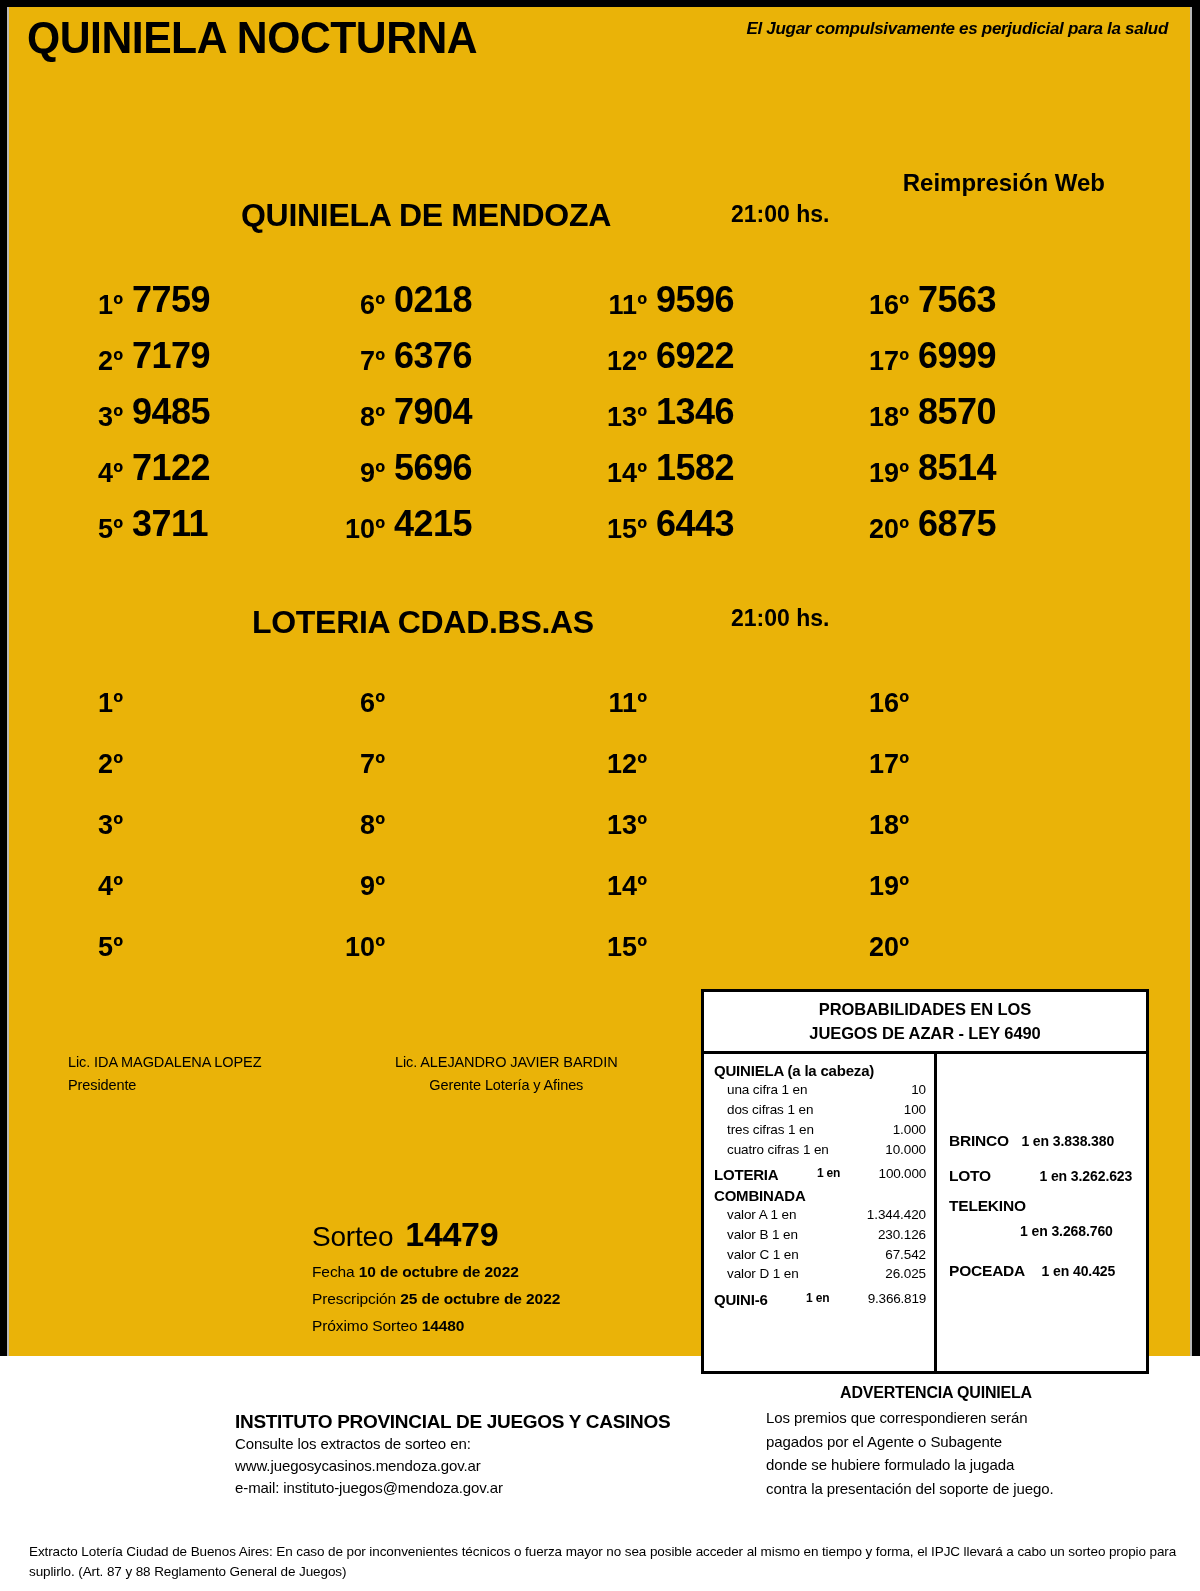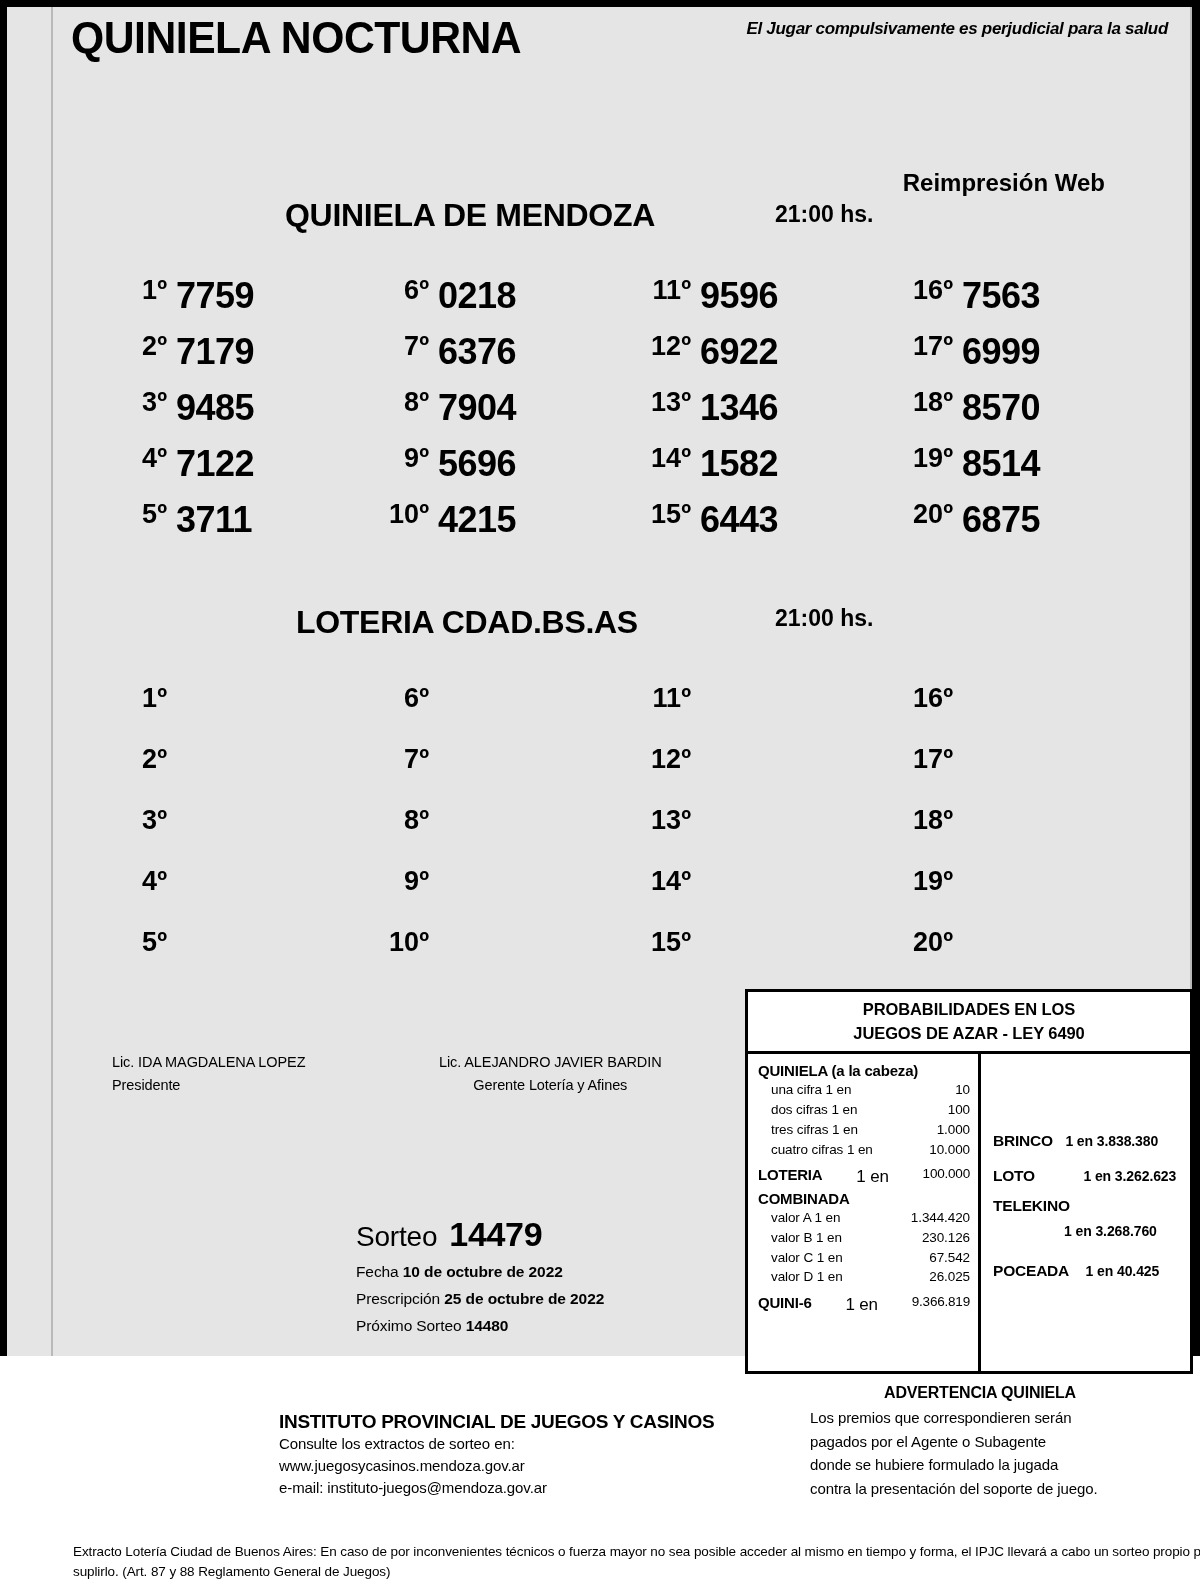--- a/index.html
+++ b/index.html
@@ -10,25 +10,24 @@
     background: #ffffff;
     font-family: "Liberation Sans", sans-serif;
     color: #000000;
     overflow: hidden;
   }
 
   .page {
     position: relative;
     width: 1200px;
     height: 1356px;
-    background: #e5e5e5;
+    background: #eab308;
     border: 7px solid #000000;
     border-right-width: 8px;
     border-bottom-width: 0;
-    padding-left: 44px;
   }
 
   .inner {
     position: relative;
     width: 100%;
     height: 100%;
     border: 2px solid #b9b9b9;
     border-top: none;
     border-bottom: none;
   }
@@ -79,21 +78,21 @@
     white-space: nowrap;
   }
 
   .grid {
     position: absolute;
     display: grid;
     grid-template-columns: repeat(4, 262px);
   }
   .grid .cell {
     display: flex;
-    align-items: flex-start;
+    align-items: flex-end;
     white-space: nowrap;
   }
   .ord {
     font-size: 27px;
     font-weight: bold;
     text-align: right;
     flex: 0 0 auto;
   }
   .num {
     font-size: 36px;
@@ -203,21 +202,21 @@
   .prob-inline {
     display: flex;
     justify-content: space-between;
     font-size: 15px;
     font-weight: bold;
     letter-spacing: -0.2px;
     white-space: nowrap;
     line-height: 1.5;
     gap: 31px;
   }
-  .prob-inline .mid { font-weight: normal; font-size: 17px; }
+  .prob-inline .mid { font-weight: bold; font-size: 12px; }
   .prob-inline .val { font-weight: normal; font-size: 13.5px; }
   .spacer-sm { height: 5px; }
 
   .game-row { position: absolute; white-space: nowrap; }
   .game-name { font-size: 15.5px; font-weight: bold; letter-spacing: -0.2px; }
   .game-odds { font-size: 14px; letter-spacing: -0.1px; font-weight: bold; }
 
   
   #footer-left {
     position: absolute;

